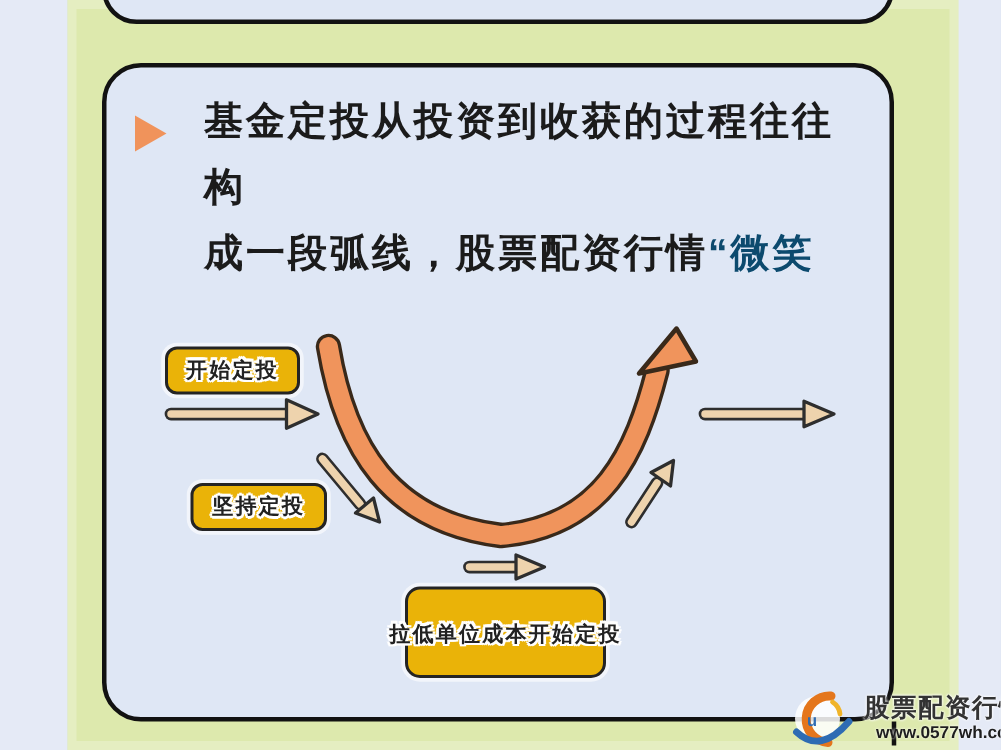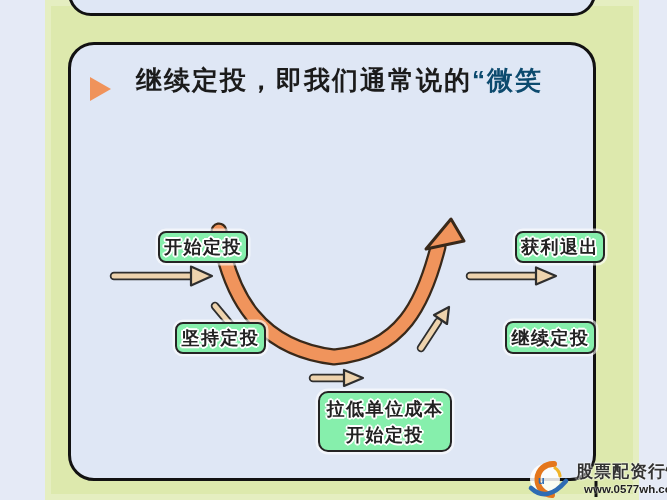--- a/index.html
+++ b/index.html
@@ -37,37 +37,36 @@
   .intro{
     position:absolute;left:136px;top:58px;width:440px;
     font-size:26px;font-weight:bold;letter-spacing:2px;
     line-height:44px;color:#1b1b1b;
   }
   .intro .orange{color:#0c4a6e;}
 
   
   .node{
     position:absolute;box-sizing:border-box;
-    background:#86efac;border:2px solid #242424;border-radius:8px;
+    background:#eab308;border:2px solid #242424;border-radius:8px;
     box-shadow:0 0 0 2.5px rgba(255,255,255,0.6);
-    color:#222;font-weight:bold;font-size:18px;letter-spacing:1.5px;
+    color:#222;font-weight:bold;font-size:14px;letter-spacing:1.5px;
     display:flex;align-items:center;justify-content:center;
     text-align:center;
     text-shadow:-1.4px -1.4px 0 #fff,1.4px -1.4px 0 #fff,
                 -1.4px 1.4px 0 #fff,1.4px 1.4px 0 #fff,
                 0 -1.8px 0 #fff,0 1.8px 0 #fff,-1.8px 0 0 #fff,1.8px 0 0 #fff;
     white-space:nowrap;
-    margin-left:48px;
   }
   .node-start   {left:110px;top:231px;width:90px;height:32px;}
   .node-profit  {left:467px;top:231px;width:90px;height:32px;}
   .node-persist {left:127px;top:322px;width:91px;height:32px;}
   .node-continue{left:457px;top:321px;width:91px;height:33px;}
   .node-bottom  {left:270px;top:391px;width:134px;height:61px;
-                 flex-direction:column;line-height:26px;border-radius:10px;}
+                 flex-direction:row;line-height:26px;border-radius:10px;}
 
   .diagram-svg{position:absolute;left:0;top:0;width:667px;height:500px;}
 
   
   .watermark{position:absolute;left:524px;top:456px;width:143px;height:44px;}
   .wm-title{
     position:absolute;left:52px;top:4px;
     font-size:17px;font-weight:bold;letter-spacing:1px;color:#333;
     text-shadow:0 0 2px #fff,0 0 2px #fff;white-space:nowrap;
   }
@@ -85,21 +84,22 @@
 
   <div class="green-panel"></div>
 
   <div class="card card-top-partial"></div>
 
   <div class="card card-main"></div>
 
   <div class="bullet"></div>
 
   <div class="intro">
-    <div><span>继续定投，即我们通常说的</span><span class="orange">“微笑</span></div>
+    <div><span>基金定投从投资到收获的过程往往构</span></div>
+    <div><span>成一段弧线，股票配资行情</span><span class="orange">“微笑</span></div>
   </div>
 
   <svg class="diagram-svg" viewBox="0 0 667 500">
 
     <path d="M 219 231 C 230 298, 260 348, 334 357 C 402 351, 424 302, 438 247" fill="none" stroke="#39291a" stroke-width="17" stroke-linecap="round"></path>
     <path d="M 219 231 C 230 298, 260 348, 334 357 C 402 351, 424 302, 438 247" fill="none" stroke="#f0945c" stroke-width="12.5" stroke-linecap="round"></path>
     <polygon points="451,219 426,249 464,241" fill="#f0945c" stroke="#39291a" stroke-width="3" stroke-linejoin="round"></polygon>
 
     <g>
       <line x1="114" y1="276" x2="192" y2="276" stroke="#2e2e2e" stroke-width="8.5" stroke-linecap="round"></line>
@@ -137,26 +137,20 @@
   <div class="node node-start">
     <span>开始定投</span>
   </div>
   <div class="node node-persist">
     <span>坚持定投</span>
   </div>
   <div class="node node-bottom">
     <span>拉低单位成本</span>
     <span>开始定投</span>
   </div>
-  <div class="node node-continue">
-    <span>继续定投</span>
-  </div>
-  <div class="node node-profit">
-    <span>获利退出</span>
-  </div>
 
   <div class="watermark">
     <svg class="wm-logo" width="46" height="42" viewBox="0 0 46 42">
       <circle cx="21" cy="21" r="15" fill="rgba(255,255,255,0.85)"></circle>
       <path d="M 30 6 A 15.5 15.5 0 1 0 28 37" fill="none" stroke="#e4761c" stroke-width="6" stroke-linecap="round"></path>
       <path d="M 31 10 A 11 11 0 0 1 36 18" fill="none" stroke="#f0b429" stroke-width="3.2" stroke-linecap="round"></path>
       <path d="M 7 30 Q 23 45 42 23" fill="none" stroke="#2e6cb3" stroke-width="4.6" stroke-linecap="round"></path>
       <text x="14" y="26" font-size="11" font-weight="bold" fill="#2e6cb3" font-family="Liberation Sans, sans-serif">u</text>
     </svg>
     <div class="wm-title">股票配资行情</div>

